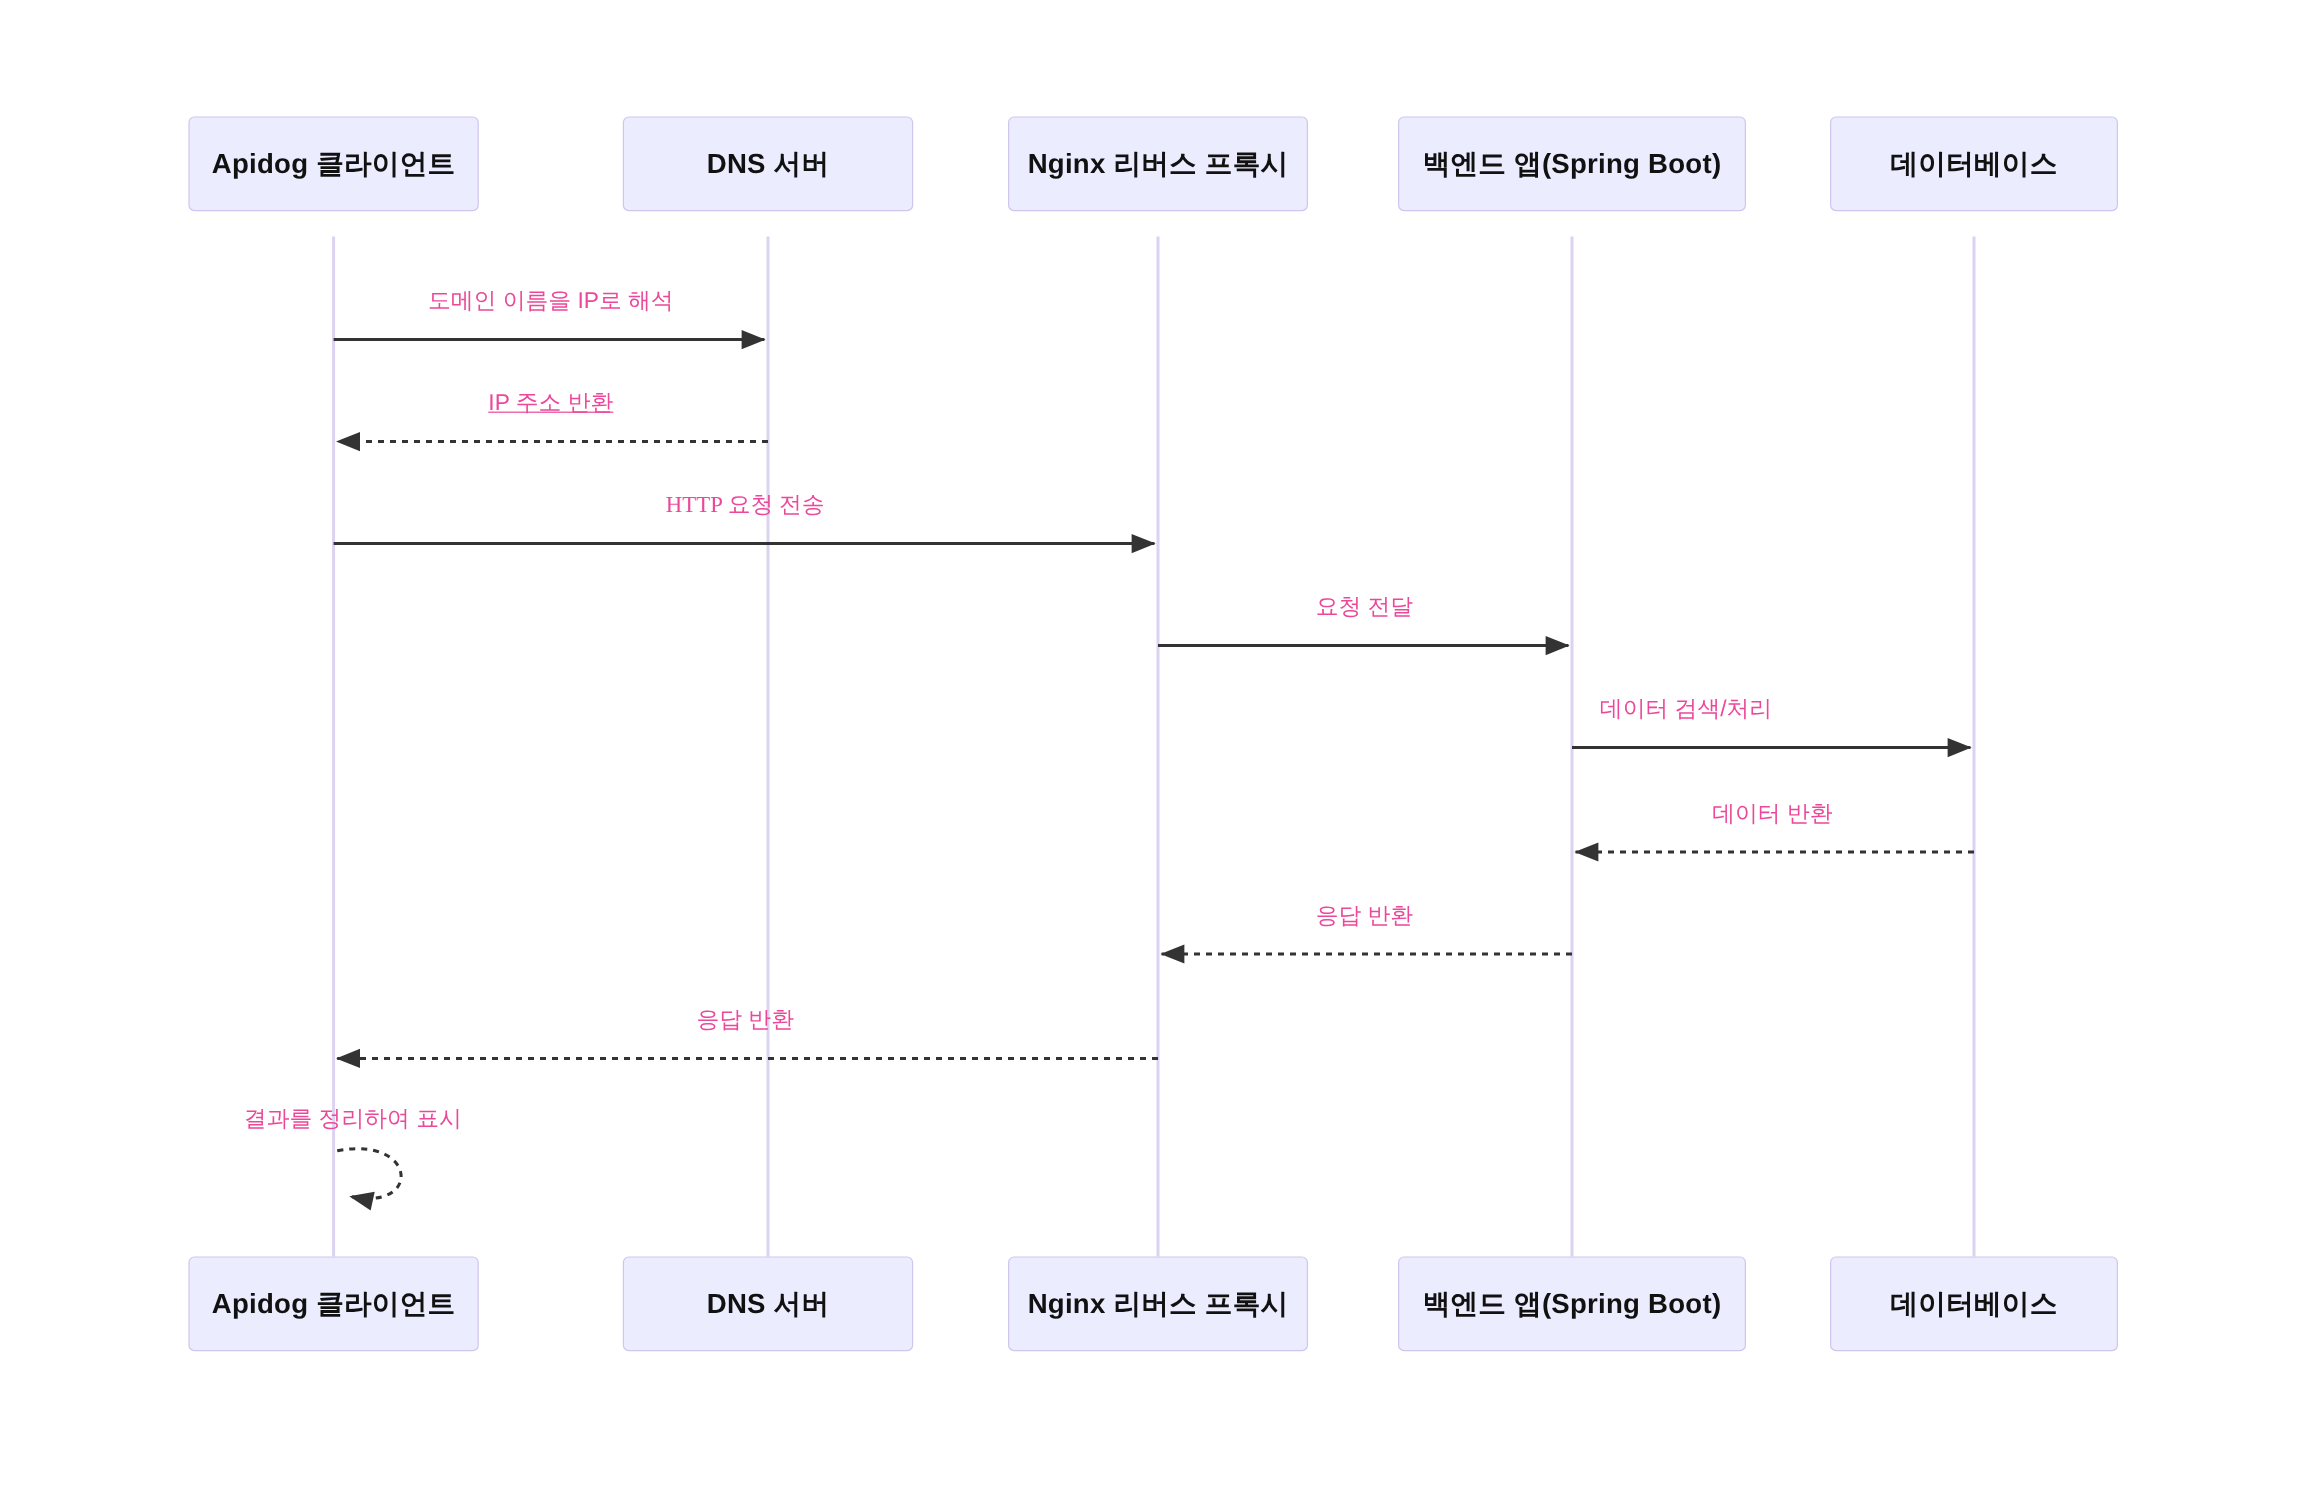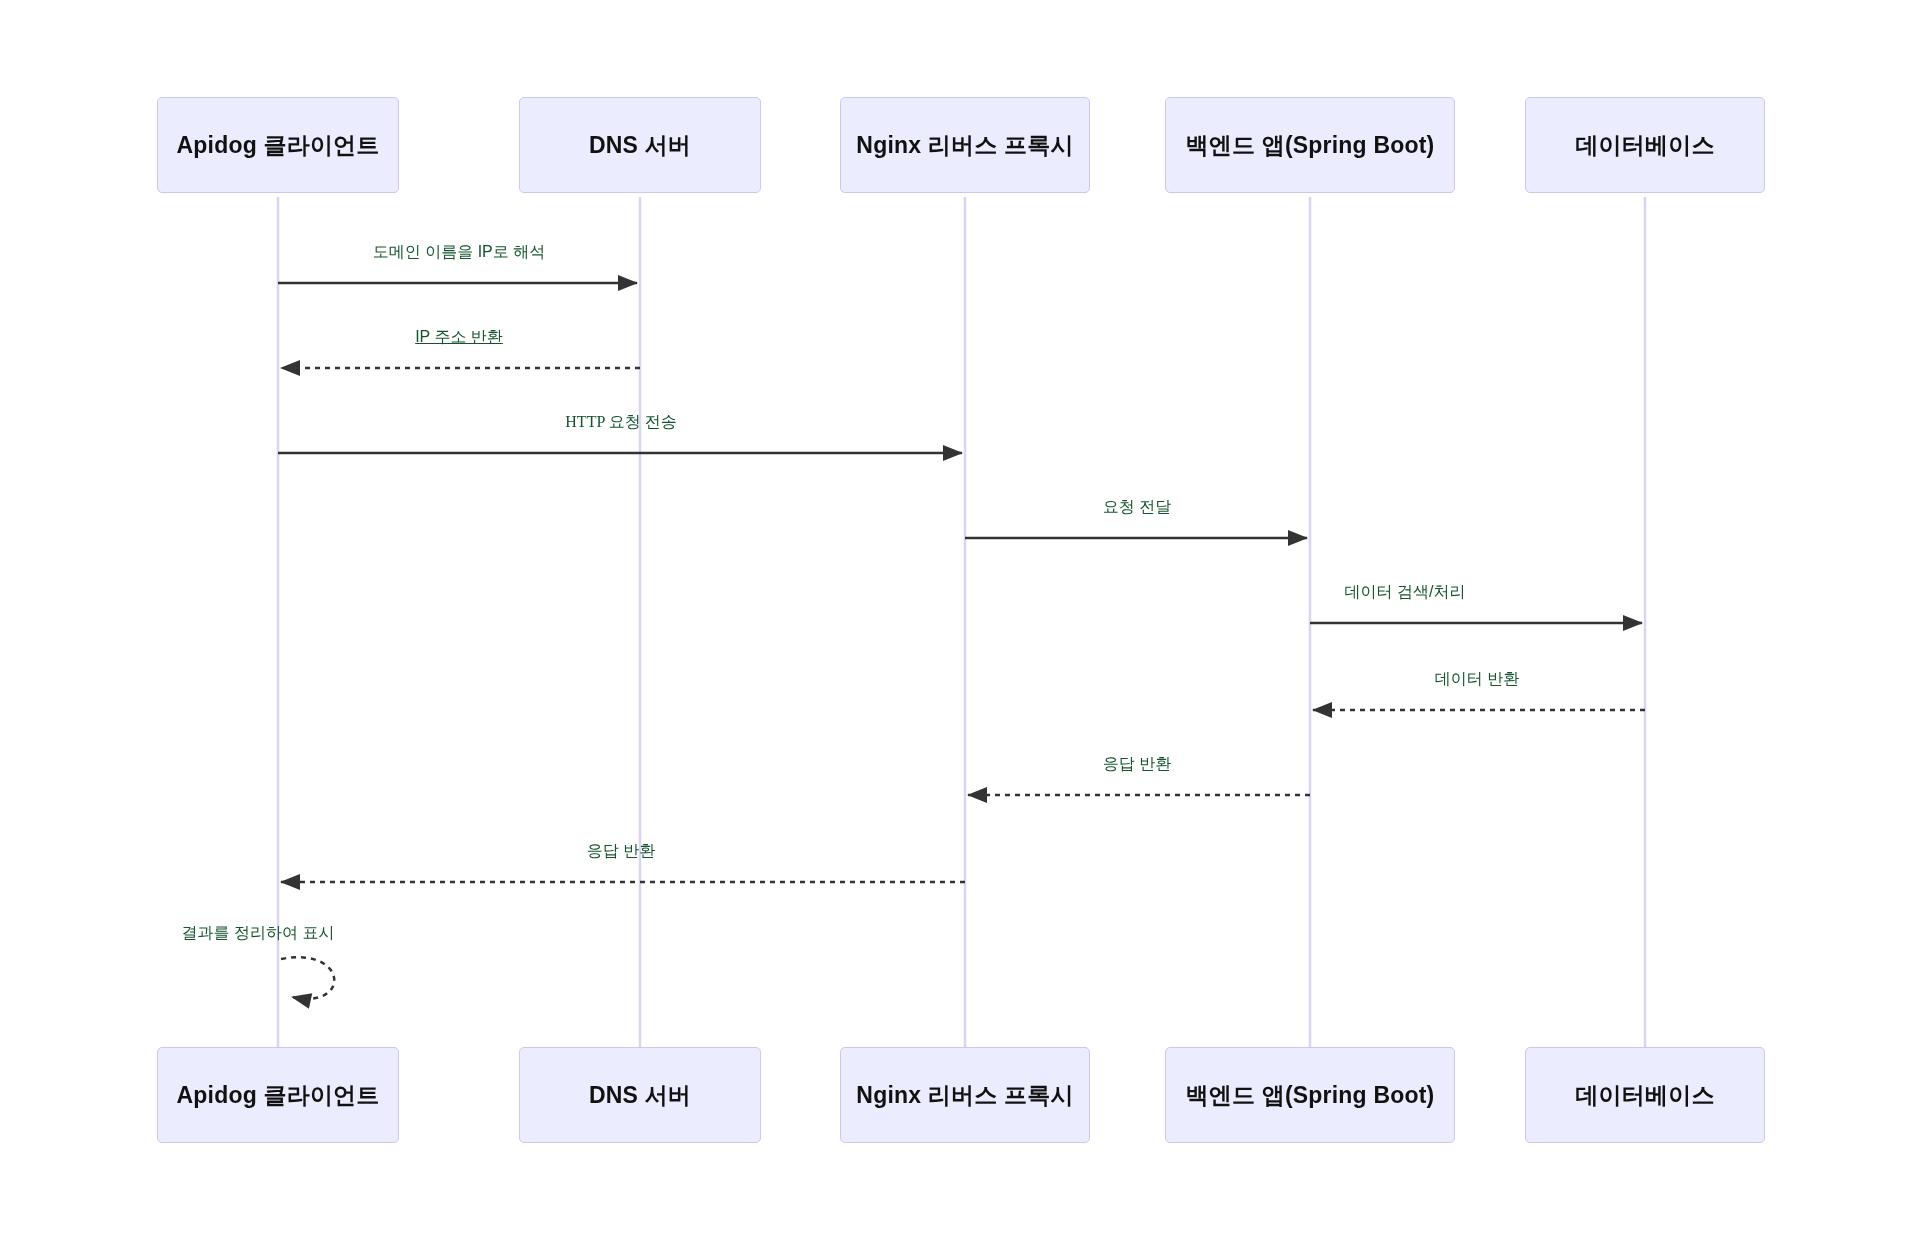--- a/index.html
+++ b/index.html
@@ -17,42 +17,42 @@
   }
   .svg-layer {
     position: absolute;
     left: 0;
     top: 0;
     width: 1916px;
     height: 1258px;
   }
   .actor-box {
     position: absolute;
-    height: 96px;
+    height: 79px;
     background: #ECECFF;
     border: 1.5px solid #CFC6EE;
     border-radius: 5px;
     display: flex;
     align-items: center;
     justify-content: center;
     box-sizing: border-box;
   }
   .actor-label {
     font-size: 23px;
     font-weight: 600;
     color: #111111;
     letter-spacing: 0.2px;
     white-space: nowrap;
   }
   .msg-label {
     position: absolute;
     transform: translateX(-50%);
-    font-size: 16px;
+    font-size: 19px;
     font-weight: 500;
-    color: #14532d;
+    color: #ec4899;
     white-space: nowrap;
     line-height: 30px;
     height: 30px;
   }
   .lifeline { stroke: #DCD2F2; stroke-width: 2.5; }
   .msg-line { stroke: #333333; stroke-width: 2.5; fill: none; }
   .msg-line.dashed { stroke-dasharray: 5 5; }
 </style>
 </head>
 <body>
@@ -117,15 +117,15 @@
   </div>
 
   <div class="msg-label" style="left:459px;  top:237px;">도메인 이름을 IP로 해석</div>
   <div class="msg-label" style="left:459px;  top:322px;text-decoration:underline;">IP 주소 반환</div>
   <div class="msg-label" style="left:621px;  top:407px;font-family:Liberation Serif, serif;">HTTP 요청 전송</div>
   <div class="msg-label" style="left:1137px; top:492px;">요청 전달</div>
   <div class="msg-label" style="left:1405px; top:577px;">데이터 검색/처리</div>
   <div class="msg-label" style="left:1477px; top:664px;">데이터 반환</div>
   <div class="msg-label" style="left:1137px; top:749px;">응답 반환</div>
   <div class="msg-label" style="left:621px;  top:836px;">응답 반환</div>
-  <div class="msg-label" style="left:258px;  top:918px;">결과를 정리하여 표시</div>
+  <div class="msg-label" style="left:294px;  top:918px;">결과를 정리하여 표시</div>
 
 </div>
 
 </body></html>

